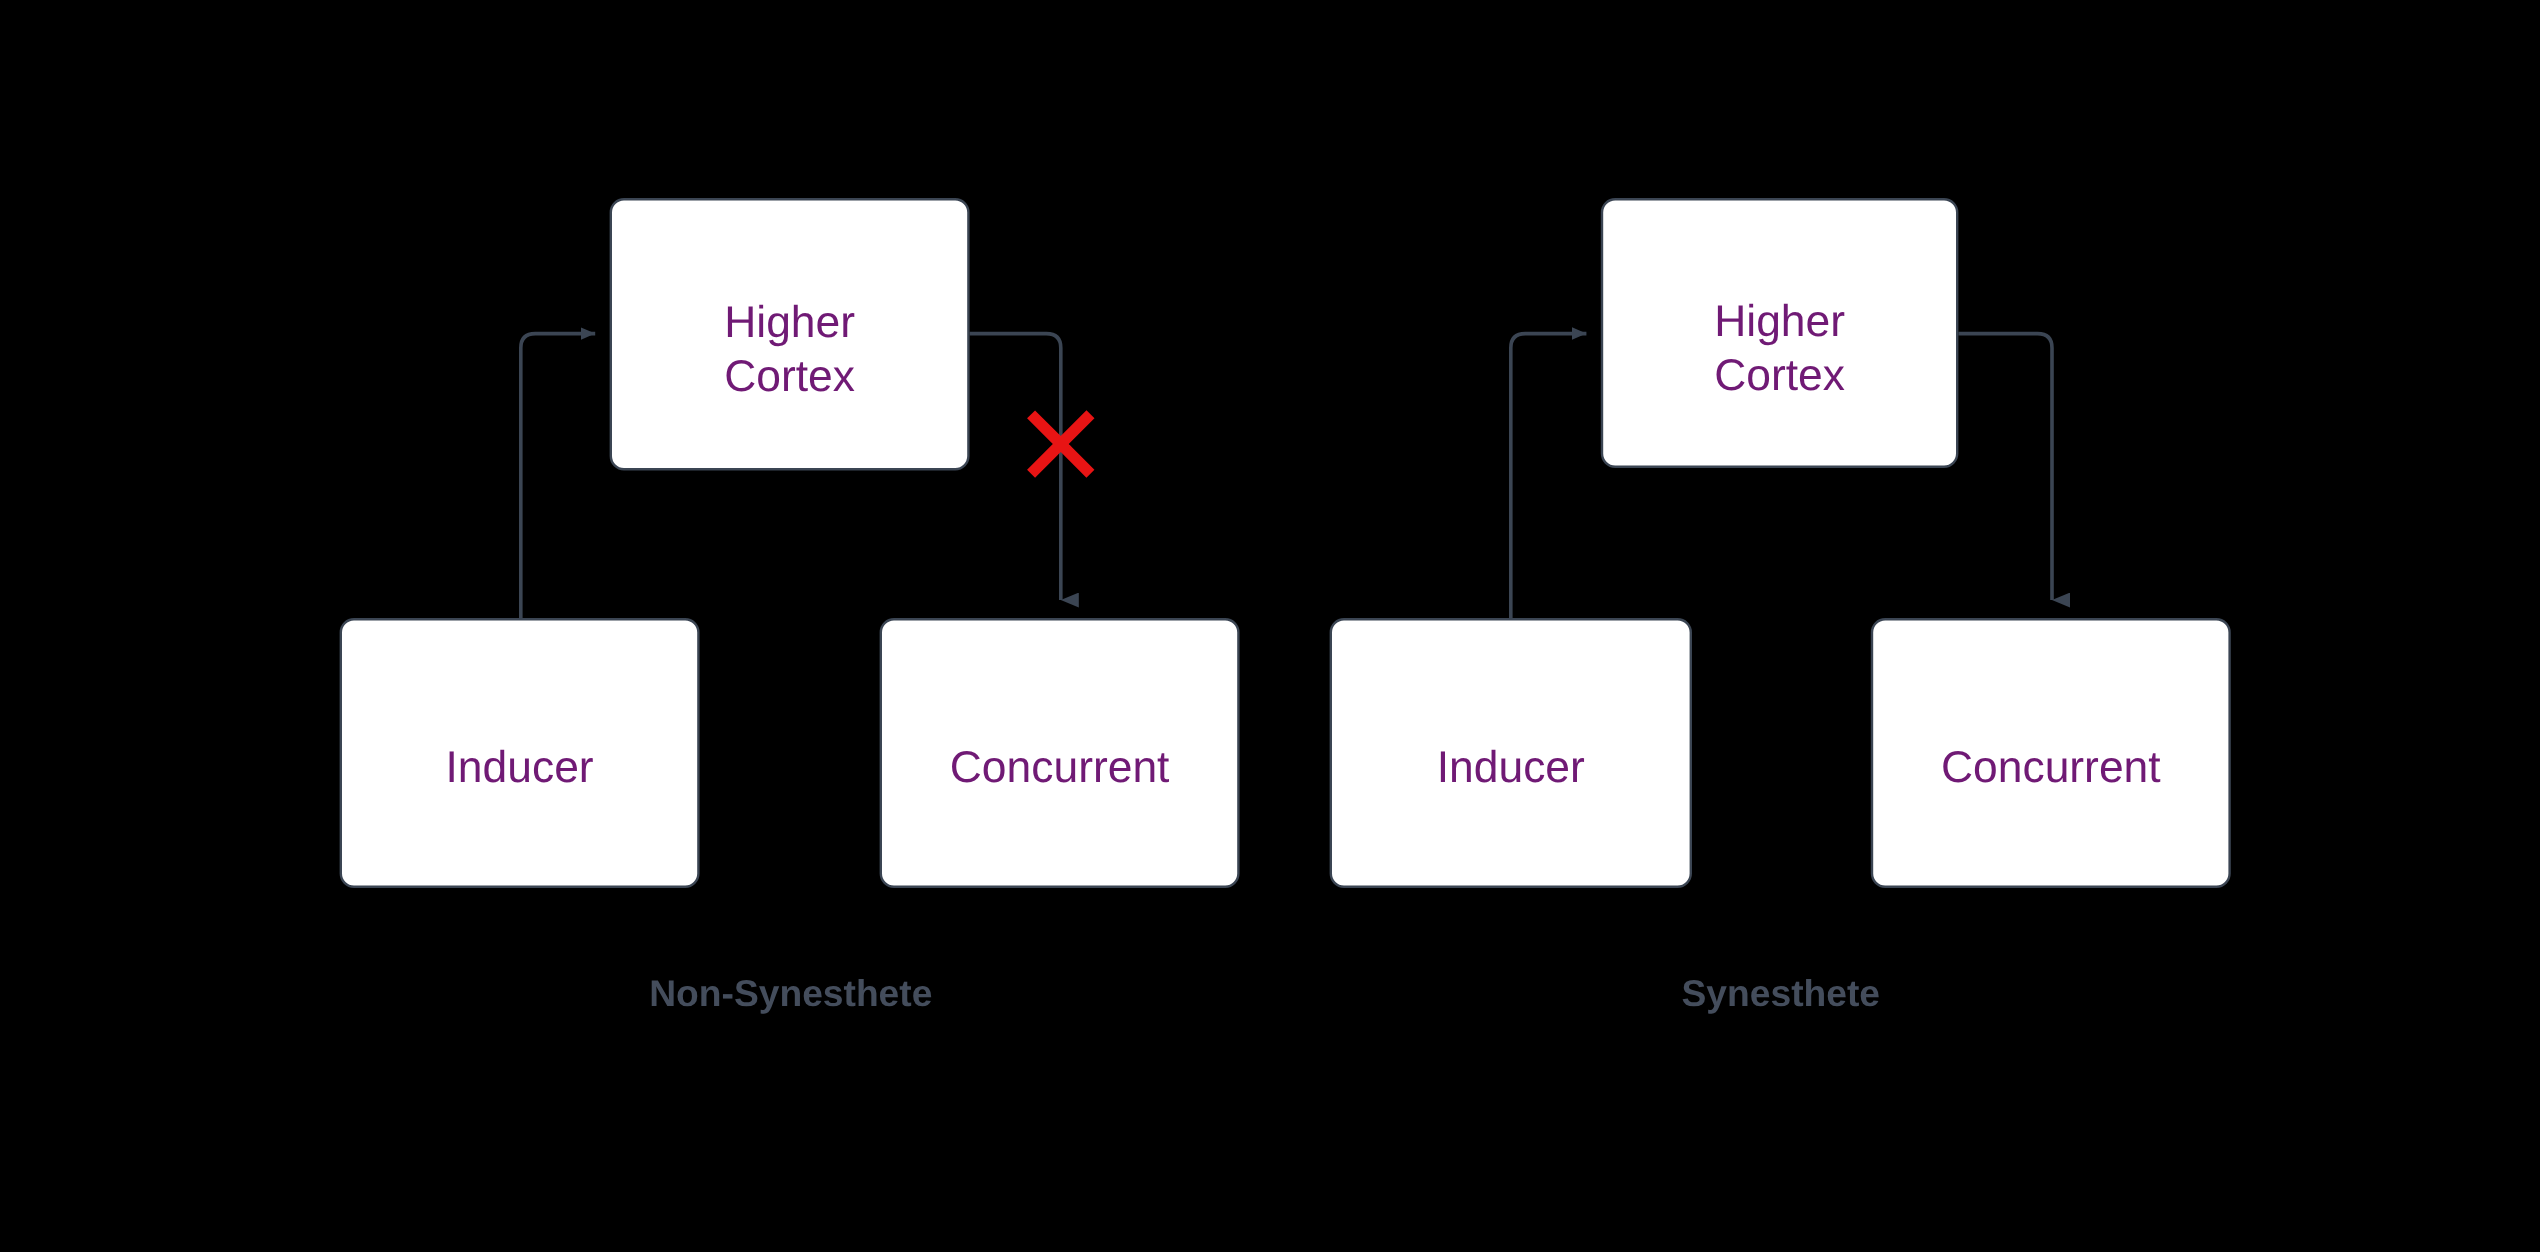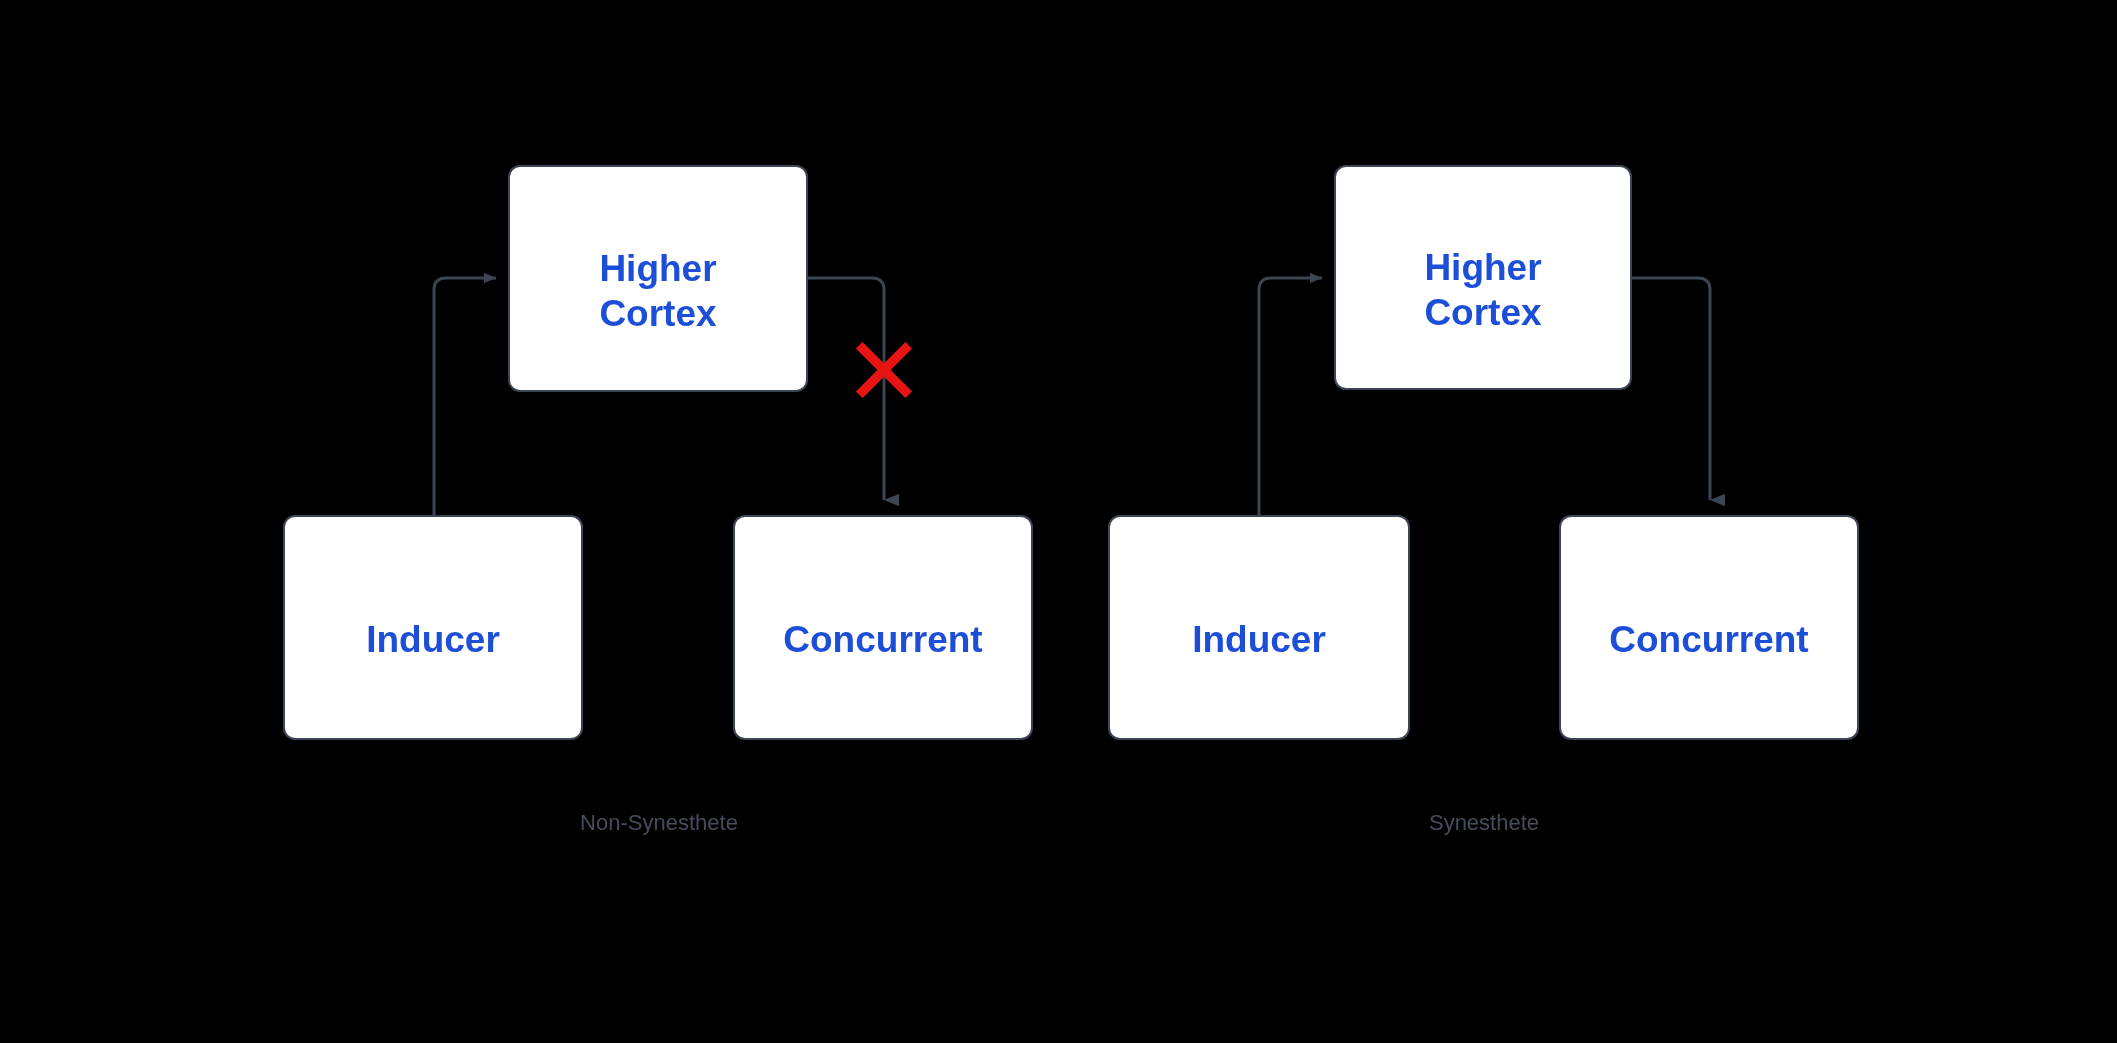--- a/index.html
+++ b/index.html
@@ -32,32 +32,32 @@
     box-sizing: border-box;
     background: #FFFFFF;
     border: 2px solid #3B4553;
     border-radius: 12px;
     display: flex;
     align-items: center;
     justify-content: center;
     text-align: center;
   }
   .node-label {
-    color: #1d4ed8;
+    color: #701a75;
     font-size: 37px;
     line-height: 1.22;
-    font-weight: 700;
+    font-weight: 400;
     white-space: pre-line;
     margin-top: 25px;
   }
   .panel-caption {
     position: absolute;
     color: #444D5C;
-    font-size: 22px;
-    font-weight: normal;
+    font-size: 31px;
+    font-weight: bold;
     text-align: center;
     white-space: nowrap;
     transform: translateX(-50%);
   }
   .block-marker {
     position: absolute;
     color: #E81414;
     font-size: 96px;
     line-height: 1;
     font-weight: bold;

